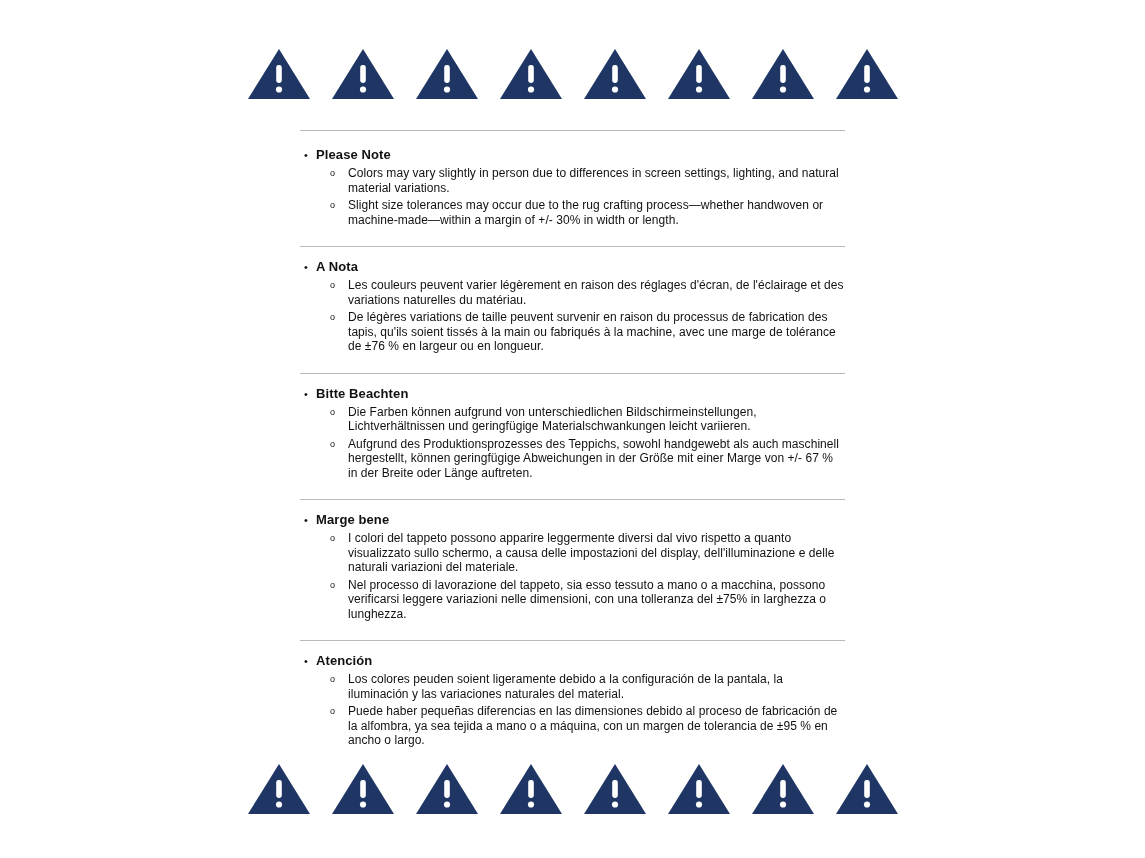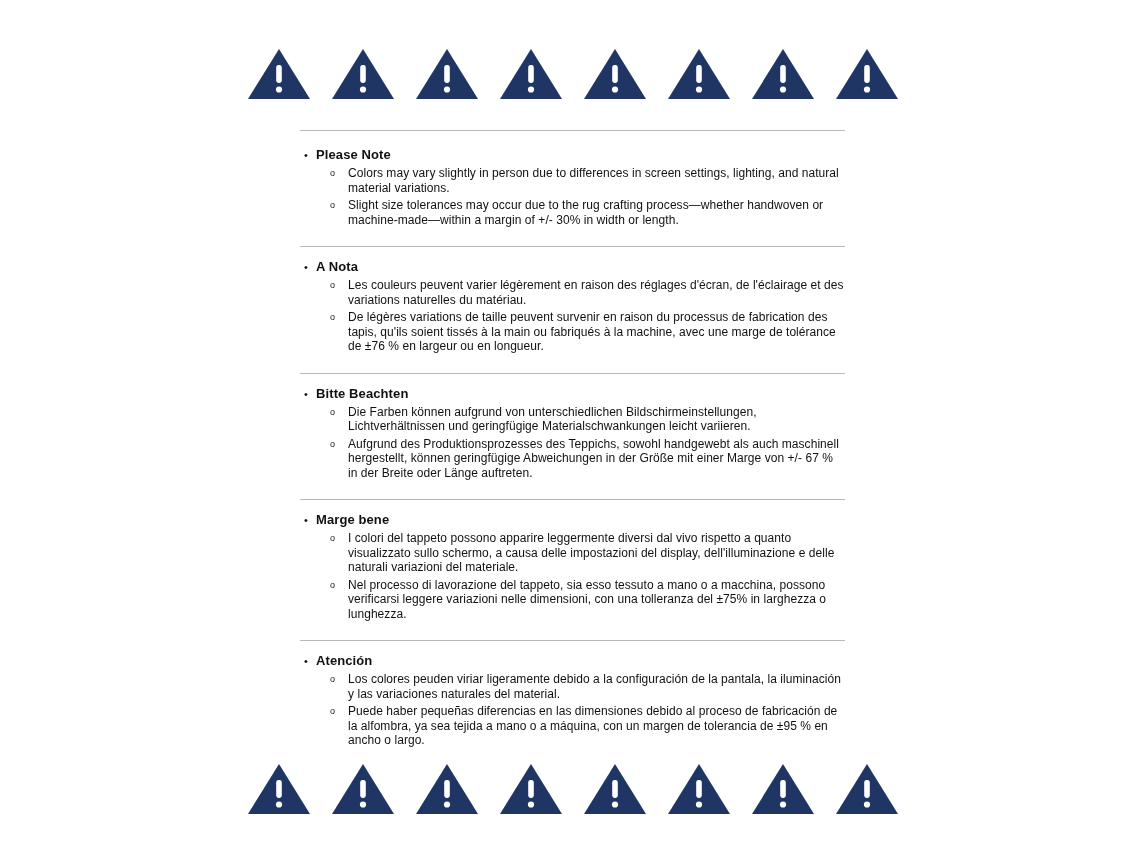--- a/index.html
+++ b/index.html
@@ -246,21 +246,21 @@
 
       <li class="section">
         <div class="section-body">
           <div class="section-head">
             <span class="bullet-disc">•</span>
             <span class="section-title">Atención</span>
           </div>
           <ul class="inner">
             <li class="item">
               <span class="bullet-circle">o</span>
-              <span class="item-text">Los colores peuden viriar ligeramente debido a la configuración de la pantala, la iluminación y las variaciones naturales del material.</span>
+              <span class="item-text">Los colores peuden soient ligeramente debido a la configuración de la pantala, la iluminación y las variaciones naturales del material.</span>
             </li>
             <li class="item">
               <span class="bullet-circle">o</span>
               <span class="item-text">Puede haber pequeñas diferencias en las dimensiones debido al proceso de fabricación de la alfombra, ya sea tejida a mano o a máquina, con un margen de tolerancia de ±95 % en ancho o largo.</span>
             </li>
           </ul>
         </div>
       </li>
 
     </ul>

